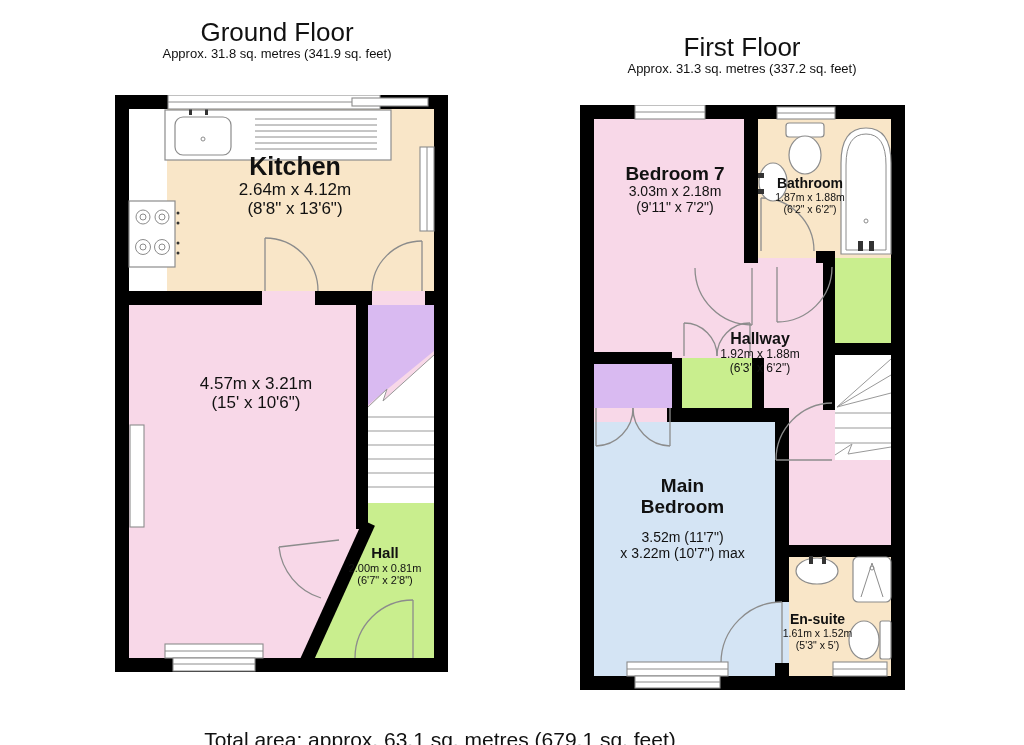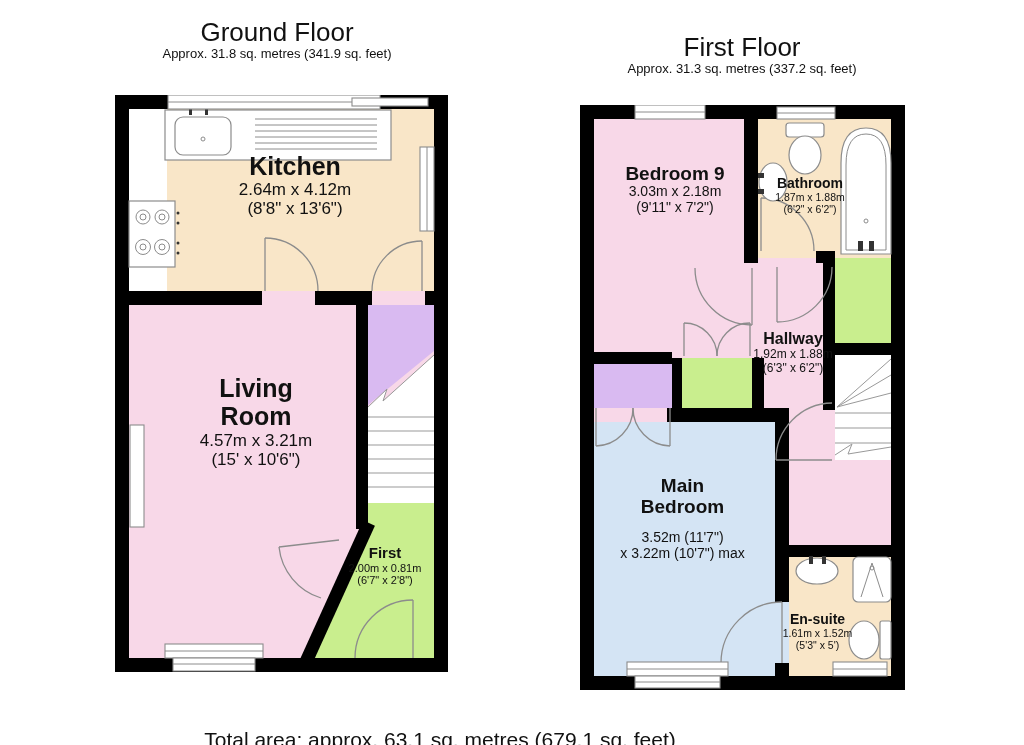--- a/index.html
+++ b/index.html
@@ -20,21 +20,21 @@
   .living-label .room-dims{font-size:17px}
   .hall-label{left:330px;top:545px;width:110px}
   .hall-label .room-name{font-size:15px}
   .hall-label .room-dims{font-size:11px}
   .bed2-label{left:600px;top:163px;width:150px}
   .bed2-label .room-name{font-size:19px}
   .bed2-label .room-dims{font-size:14px}
   .bath-label{left:755px;top:176px;width:110px}
   .bath-label .room-name{font-size:14px}
   .bath-label .room-dims{font-size:10.5px}
-  .hallway-label{left:738px;top:330px;width:110px}
+  .hallway-label{left:705px;top:330px;width:110px}
   .hallway-label .room-name{font-size:16px}
   .hallway-label .room-dims{font-size:12px}
   .main-label{left:600px;top:463px;width:165px}
   .main-label .room-name{font-size:19px;width:110px;margin:12px auto}
   .main-label .room-dims{font-size:14px}
   .ensuite-label{left:765px;top:612px;width:105px}
   .ensuite-label .room-name{font-size:14px}
   .ensuite-label .room-dims{font-size:10.5px}
   .footer{left:0;top:728px;width:880px;font-size:21px}
   
@@ -150,26 +150,25 @@
   </g>
   <rect class="win" x="15" y="330" width="14" height="102"></rect>
 </svg>
 
 <div class="label kitchen-label">
   <div class="room-name">Kitchen</div>
   <div class="room-dims">2.64m x 4.12m</div>
   <div class="room-dims">(8'8" x 13'6")</div>
 </div>
 <div class="label living-label">
-  <div class="room-name">Living Room</div>
   <div class="room-dims">4.57m x 3.21m</div>
   <div class="room-dims">(15' x 10'6")</div>
 </div>
 <div class="label hall-label">
-  <div class="room-name">First</div>
+  <div class="room-name">Hall</div>
   <div class="room-dims">2.00m x 0.81m</div>
   <div class="room-dims">(6'7" x 2'8")</div>
 </div>
 
 <svg class="plan" style="left:580px;top:105px" width="325" height="585" viewBox="0 0 325 585">
   <rect class="f-wall" x="0" y="0" width="325" height="585"></rect>
   <rect class="f-pink" x="14" y="14" width="297" height="557"></rect>
   <rect class="f-cream" x="178" y="14" width="133" height="139"></rect>
   <rect class="f-green" x="255" y="153" width="56" height="85"></rect>
   <rect class="f-purple" x="14" y="259" width="78" height="44"></rect>
@@ -279,21 +278,21 @@
     <rect class="win" x="55" y="571" width="85" height="12"></rect>
       <path class="wline" d="M55 577 H140"></path>
   </g>
   <g>
     <rect class="win" x="253" y="557" width="54" height="14"></rect>
       <path class="wline" d="M253 564 H307"></path>
   </g>
 </svg>
 
 <div class="label bed2-label">
-  <div class="room-name">Bedroom 9</div>
+  <div class="room-name">Bedroom 7</div>
   <div class="room-dims">3.03m x 2.18m</div>
   <div class="room-dims">(9'11" x 7'2")</div>
 </div>
 <div class="label bath-label">
   <div class="room-name">Bathroom</div>
   <div class="room-dims">1.87m x 1.88m</div>
   <div class="room-dims">(6'2" x 6'2")</div>
 </div>
 <div class="label hallway-label">
   <div class="room-name">Hallway</div>

